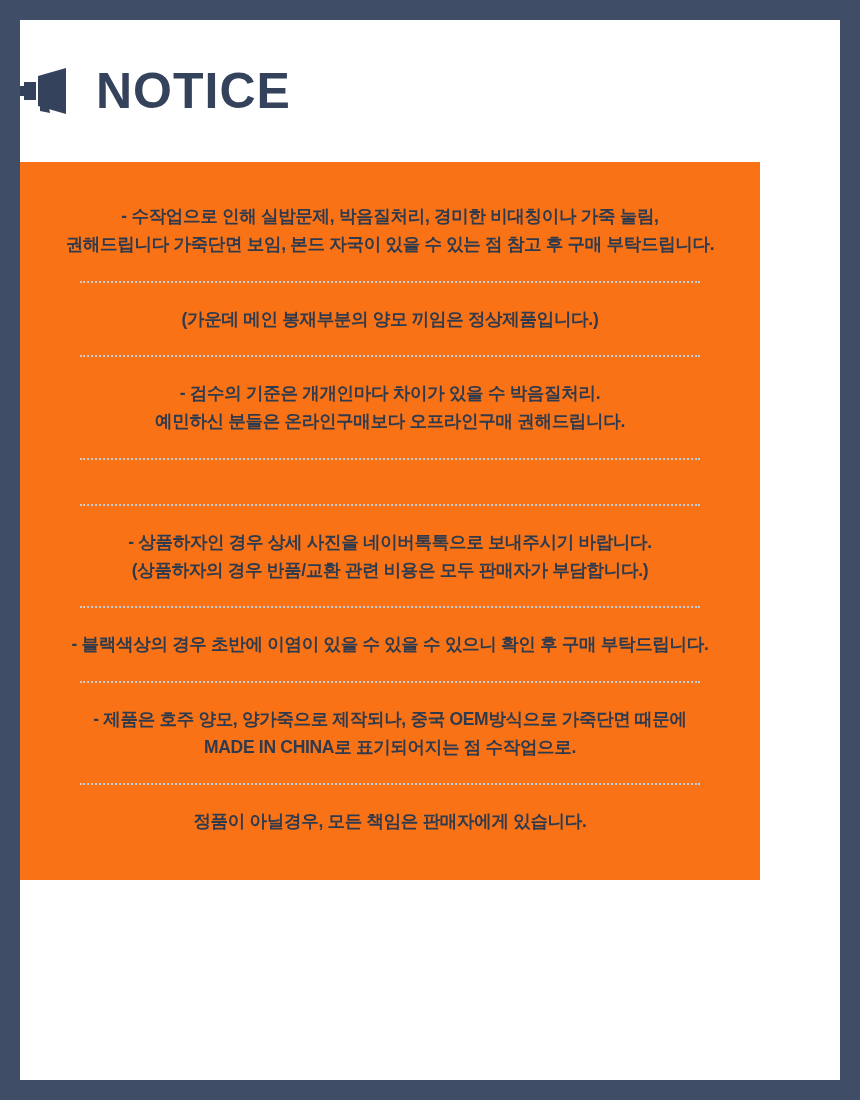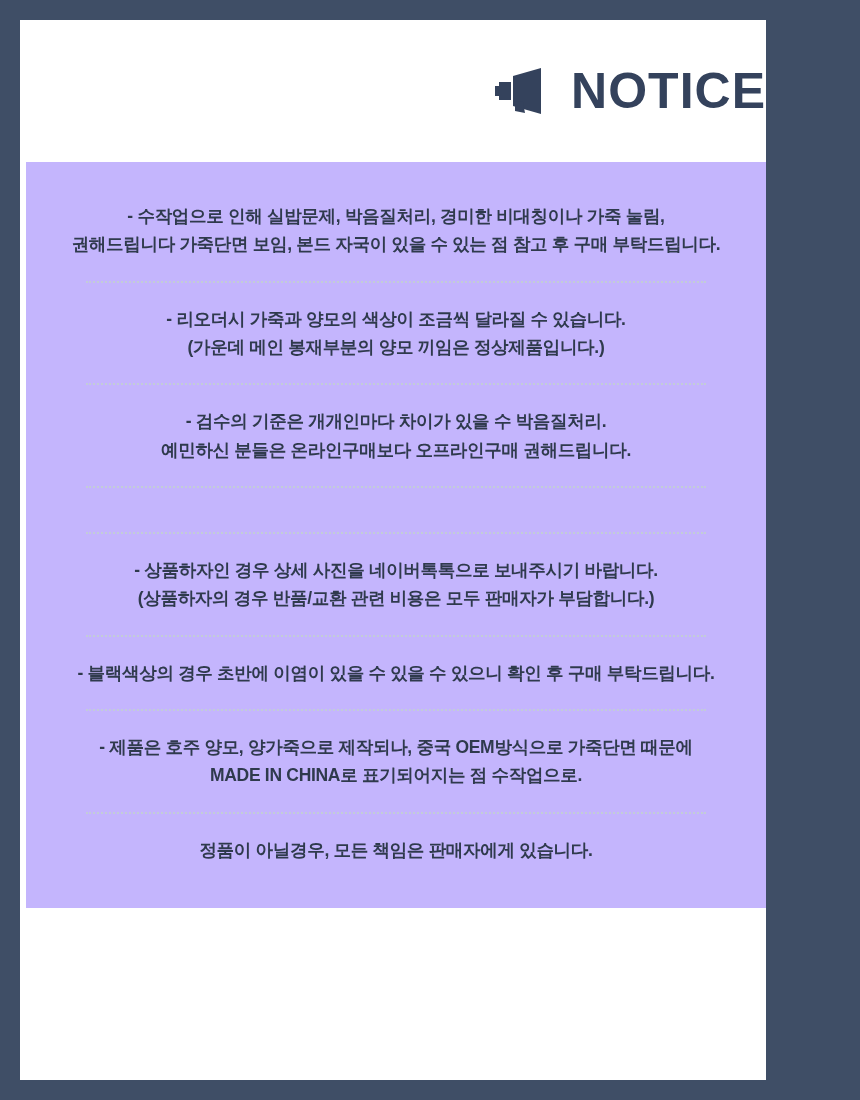--- a/index.html
+++ b/index.html
@@ -11,26 +11,26 @@
     width: 860px;
     height: 1100px;
     background: #3f4e66;
     font-family: "Liberation Sans", sans-serif;
     overflow: hidden;
   }
   .page {
     position: absolute;
     left: 20px;
     top: 20px;
-    width: 746px;
+    width: 820px;
     height: 1060px;
     background: #ffffff;
     display: flex;
     flex-direction: column;
-    align-items: flex-end;
+    align-items: flex-start;
   }
   .notice-header {
     margin-top: 38px;
     display: flex;
     align-items: center;
     justify-content: center;
     gap: 18px;
     height: 66px;
   }
   .megaphone {
@@ -43,21 +43,21 @@
     font-family: "Liberation Sans", sans-serif;
     font-weight: bold;
     font-size: 50px;
     letter-spacing: 1px;
     color: #34425c;
     line-height: 1;
   }
   .panel {
     margin-top: 38px;
     width: 740px;
-    background: #c4b5fd;
+    background: #f97316;
     padding: 40px 30px 44px 30px;
     display: flex;
     flex-direction: column;
     align-items: center;
   }
   .block {
     width: 100%;
     text-align: center;
     color: #2f3a4d;
     font-size: 17.5px;
@@ -95,21 +95,20 @@
 
   <div class="panel">
 
     <div class="block">
       <span class="line">- 수작업으로 인해 실밥문제, 박음질처리, 경미한 비대칭이나 가죽 눌림,</span>
       <span class="line">권해드립니다 가죽단면 보임, 본드 자국이 있을 수 있는 점 참고 후 구매 부탁드립니다.</span>
     </div>
     <div class="divider"></div>
 
     <div class="block">
-      <span class="line">- 리오더시 가죽과 양모의 색상이 조금씩 달라질 수 있습니다.</span>
       <span class="line">(가운데 메인 봉재부분의 양모 끼임은 정상제품입니다.)</span>
     </div>
     <div class="divider"></div>
 
     <div class="block">
       <span class="line">- 검수의 기준은 개개인마다 차이가 있을 수 박음질처리.</span>
       <span class="line">예민하신 분들은 온라인구매보다 오프라인구매 권해드립니다.</span>
     </div>
     <div class="divider"></div>
 

